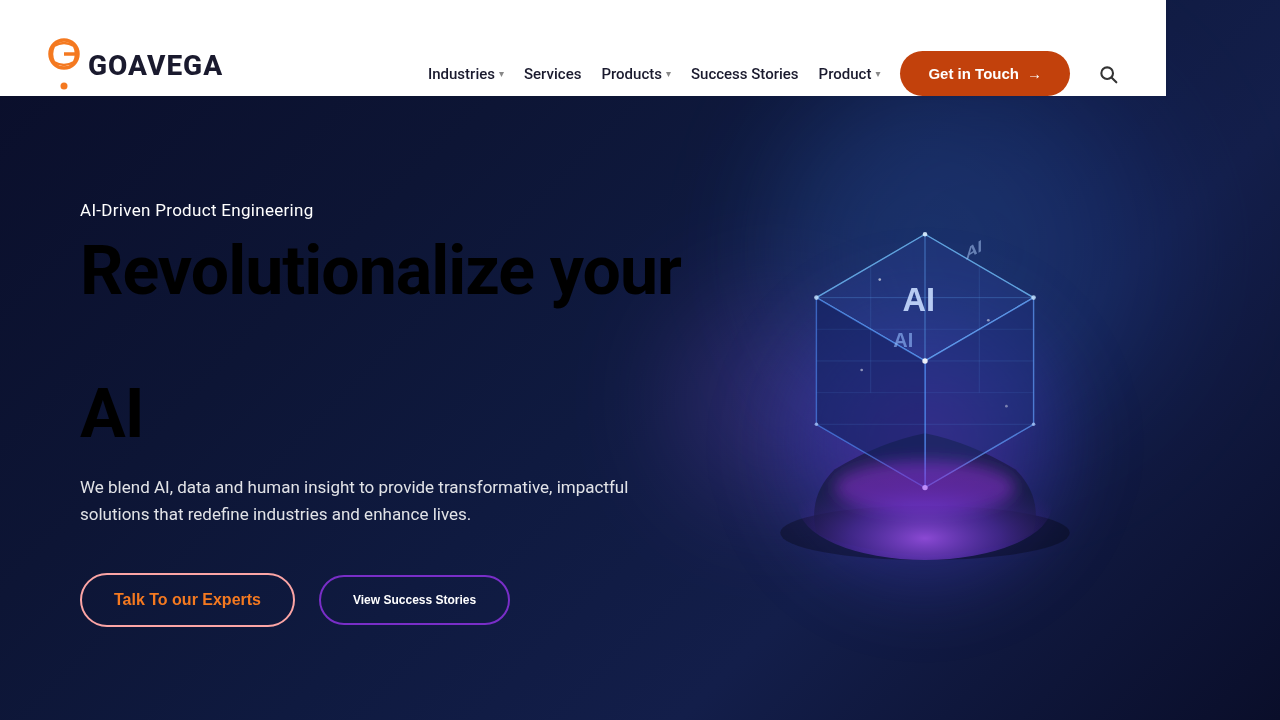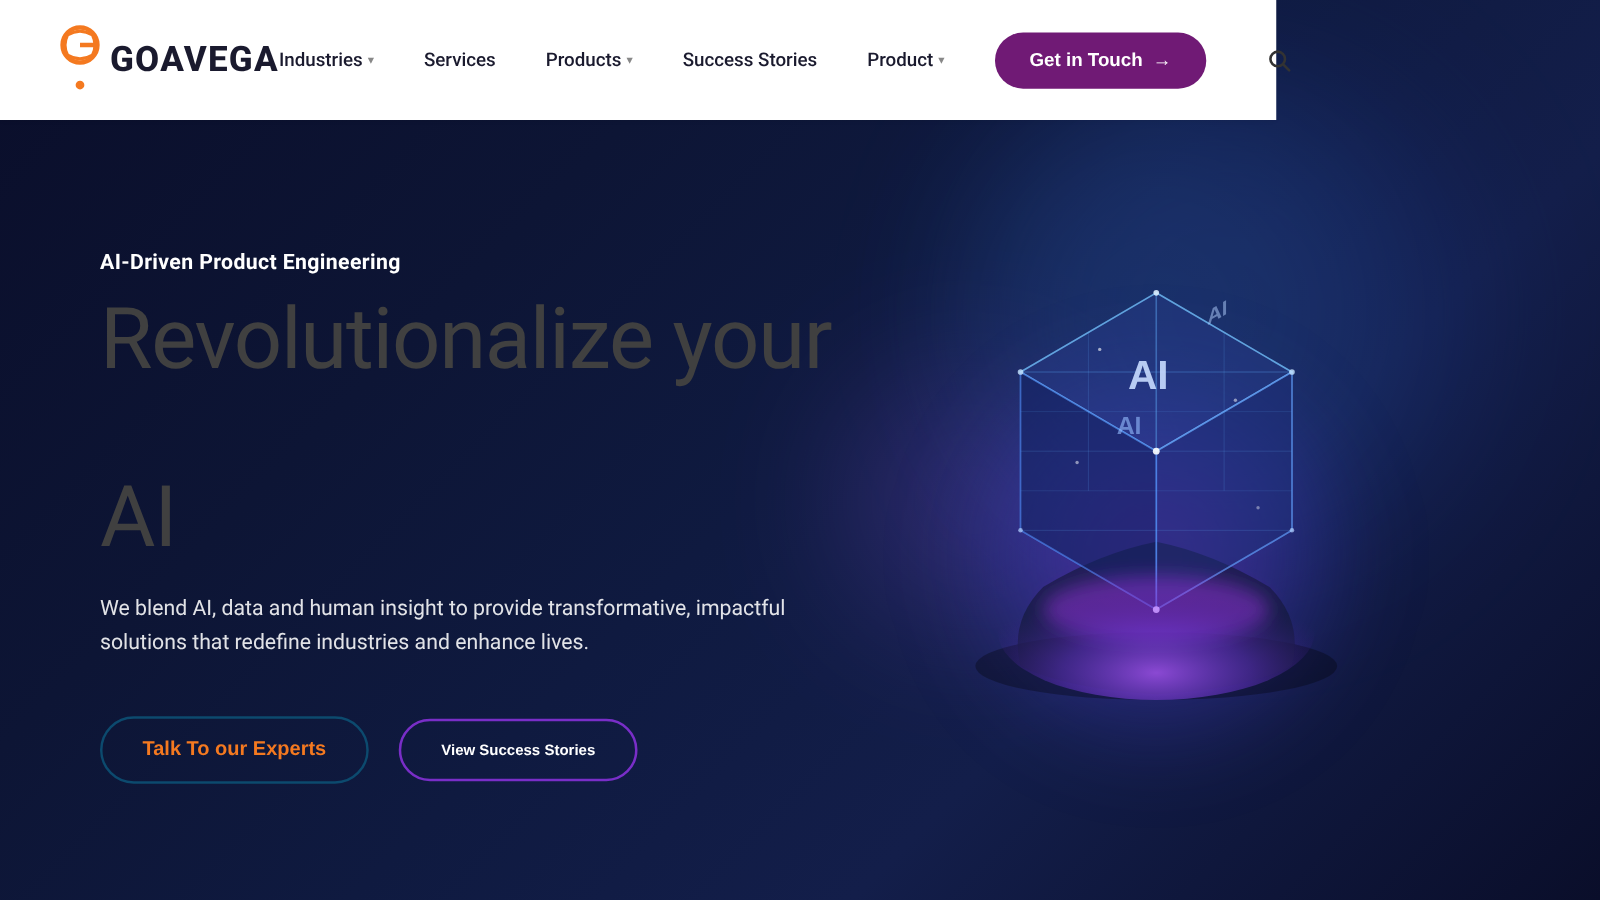--- a/index.html
+++ b/index.html
@@ -13,25 +13,25 @@
       width: 1280px;
       height: 720px;
       overflow: hidden;
     }
 
     
     .header {
       position: fixed;
       top: 0;
       left: 0;
-      width: 1021px;
+      width: 1166px;
       height: 96px;
       background: #ffffff;
       display: flex;
-      align-items: center;
+      align-items: flex-end;
       justify-content: space-between;
       padding: 0 40px;
       z-index: 100;
       box-shadow: 0 1px 4px rgba(0,0,0,0.08);
     }
 
     .logo-area {
       display: flex;
       align-items: center;
       gap: 0;
@@ -50,42 +50,42 @@
 
     .logo-wrapper {
       display: flex;
       flex-direction: column;
     }
 
     
     .nav {
       display: flex;
       align-items: center;
-      gap: 40px;
+      gap: 20px;
     }
 
     .nav-item {
       font-size: 15px;
       color: #1a1a2e;
       font-weight: 500;
       cursor: pointer;
       display: flex;
       align-items: center;
       gap: 4px;
       text-decoration: none;
       white-space: nowrap;
     }
 
     .chevron {
       font-size: 10px;
       color: #888;
     }
 
     .nav-cta {
-      background: #701a75;
+      background: #c2410c;
       color: #ffffff;
       border: none;
       border-radius: 50px;
       padding: 14px 28px;
       font-size: 15px;
       font-weight: 600;
       cursor: pointer;
       display: flex;
       align-items: center;
       gap: 8px;
@@ -189,29 +189,29 @@
       position: absolute;
       left: 80px;
       top: 200px;
       max-width: 680px;
       z-index: 10;
     }
 
     .hero-eyebrow {
       font-size: 17px;
       color: #ffffff;
-      font-weight: 700;
+      font-weight: 400;
       margin-bottom: 16px;
       letter-spacing: 0.3px;
     }
 
     .hero-title {
       font-size: 68px;
-      font-weight: 400;
-      color: #404040;
+      font-weight: 700;
+      color: #000000;
       line-height: 1.05;
       margin-bottom: 24px;
       letter-spacing: -1px;
     }
 
     .hero-desc {
       font-size: 17px;
       color: rgba(255,255,255,0.88);
       line-height: 1.6;
       max-width: 580px;
@@ -220,21 +220,21 @@
 
     .hero-buttons {
       display: flex;
       gap: 24px;
       align-items: center;
     }
 
     .btn-primary {
       background: transparent;
       color: #f47920;
-      border: 2px solid #0c4a6e;
+      border: 2px solid #fca5a5;
       border-radius: 50px;
       padding: 16px 32px;
       font-size: 16px;
       font-weight: 600;
       cursor: pointer;
       white-space: nowrap;
     }
 
     .btn-secondary {
       background: transparent;

